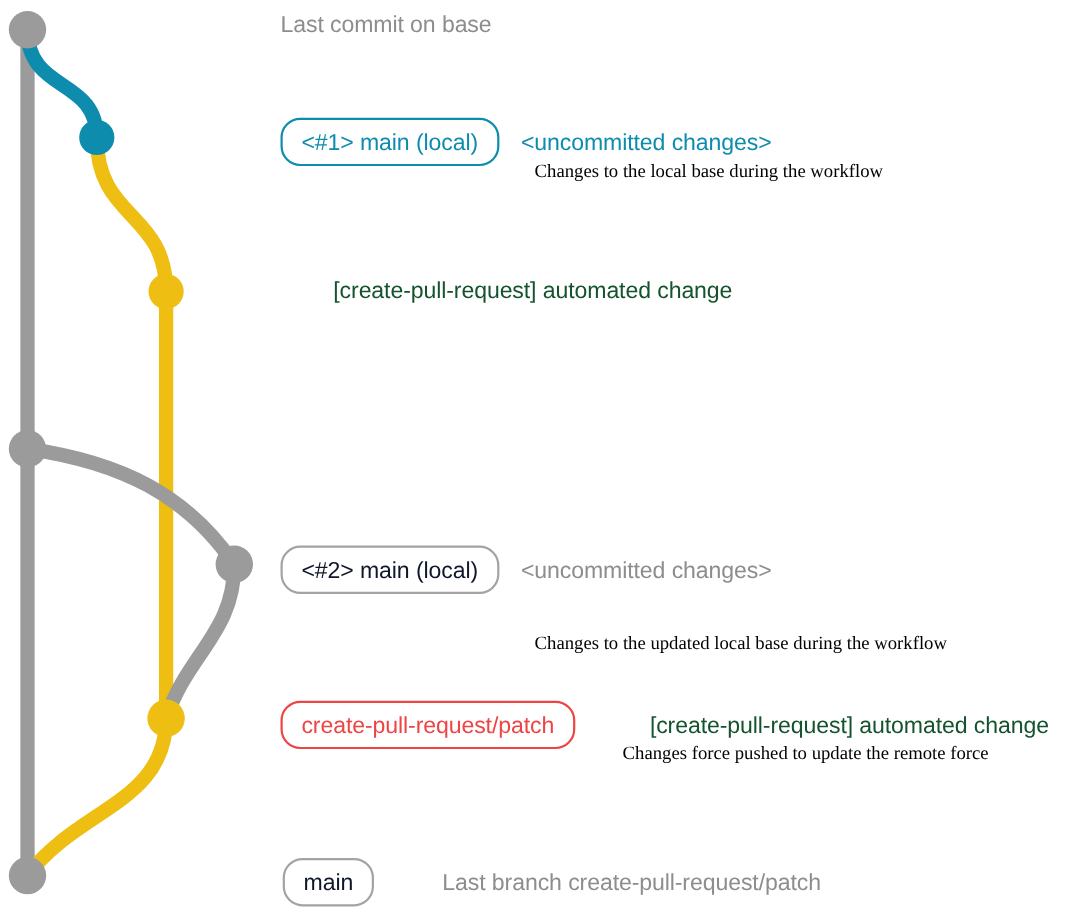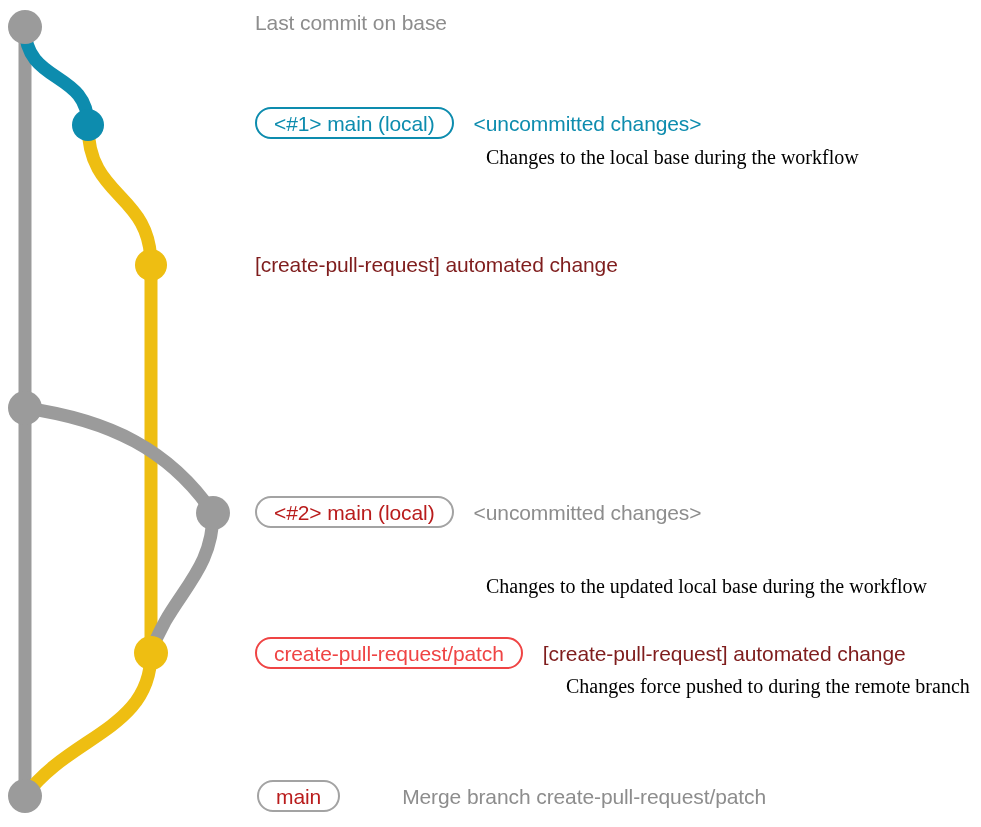--- a/index.html
+++ b/index.html
@@ -39,21 +39,21 @@
     align-items: center;
   }
 
   
   .badge {
     position: relative;
     display: inline-flex;
     align-items: center;
     justify-content: center;
     box-sizing: border-box;
-    height: 32px;
+    height: 44px;
     padding: 0 17px;
     border: 2px solid currentColor;
     border-radius: 18px;
     font-size: 21px;
     line-height: 1;
     white-space: nowrap;
     letter-spacing: -0.1px;
   }
   
   .badge::after {
@@ -66,40 +66,40 @@
     border: 2px solid currentColor;
     border-left: none;
     border-radius: 0 16px 16px 0;
     background: #ffffff;
     z-index: -1;
   }
 
   .badge-blue   { color: #0d8cae; }
   .badge-yellow { color: #ef4444; }
   .badge-gray   { color: #a3a3a3; }
-  .badge-gray .badge-text { color: #b91c1c; }
+  .badge-gray .badge-text { color: #0f172a; }
 
   .badge-text { color: inherit; }
 
   
   .headline {
     font-size: 21px;
     line-height: 1;
     white-space: nowrap;
     letter-spacing: -0.1px;
   }
   .headline.blue   { color: #0d8cae; }
-  .headline.yellow { color: #7f1d1d; }
+  .headline.yellow { color: #14532d; margin-left: 48px; }
   .headline.gray   { color: #8d8d8d; }
 
   
   .subtext {
     position: absolute;
     font-family: "Liberation Serif", serif;
-    font-size: 20px;
+    font-size: 17px;
     line-height: 1;
     color: #000000;
     white-space: nowrap;
   }
 
   .gap { display: inline-block; width: 20px; }
 </style>
 </head>
 <body>
 
@@ -157,23 +157,23 @@
   </div>
   <div class="subtext" style="left:486px; top:535px;margin-top:41px;">Changes to the updated local base during the workflow</div>
 
   <div class="row" style="left:255px; top:637px;">
     <span class="badge badge-yellow">
       <span class="badge-text">create-pull-request/patch</span>
     </span>
     <span class="gap"></span>
     <span class="headline yellow">[create-pull-request] automated change</span>
   </div>
-  <div class="subtext" style="left:566px; top:676px;">Changes force pushed to during the remote branch</div>
+  <div class="subtext" style="left:566px; top:676px;">Changes force pushed to update the remote force</div>
 
   <div class="row" style="left:257px; top:780px;gap:21px;">
     <span class="badge badge-gray">
       <span class="badge-text">main</span>
     </span>
     <span class="gap"></span>
-    <span class="headline gray">Merge branch create-pull-request/patch</span>
+    <span class="headline gray">Last branch create-pull-request/patch</span>
   </div>
 
 </div>
 
 </body></html>

